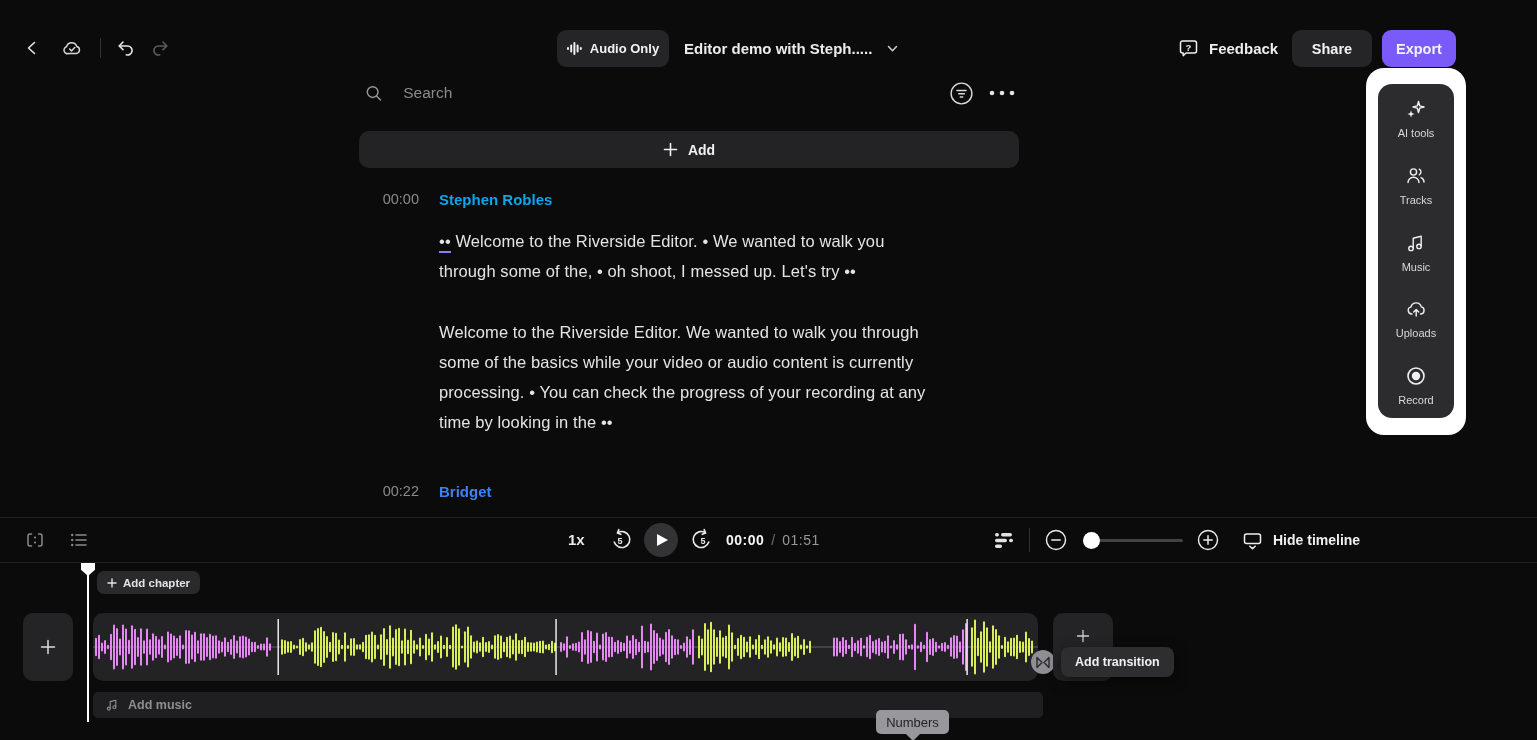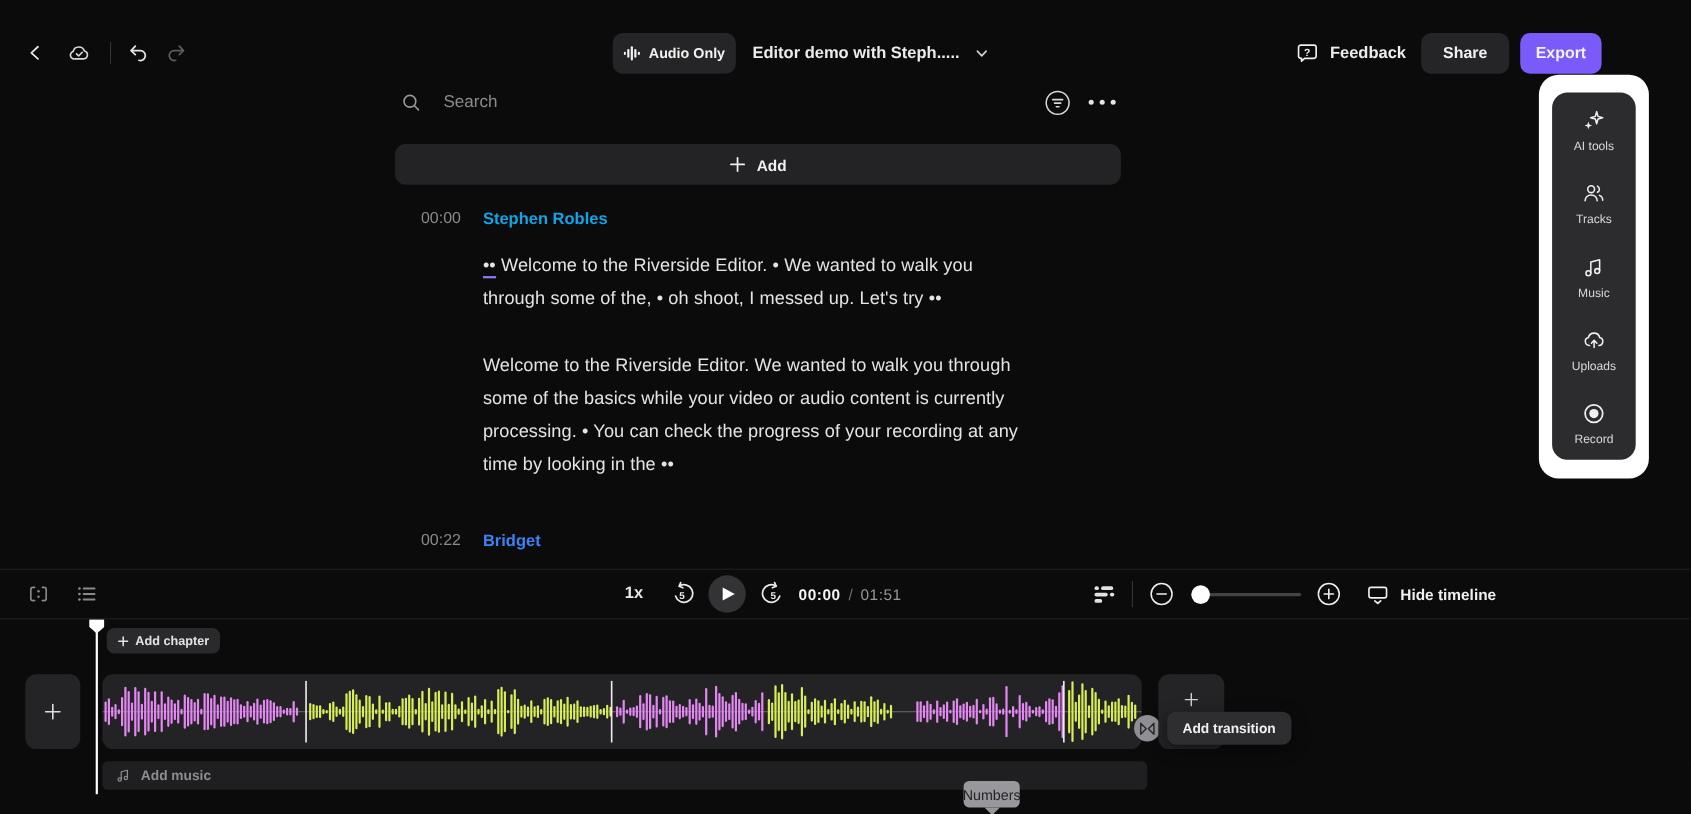--- a/index.html
+++ b/index.html
@@ -199,21 +199,21 @@
   <div class="abs ts" style="left:359px;top:191px;">00:00</div>
   <div class="abs speaker" style="left: 439px; top: 191px; color: #0ea5e9; text-align: right;">Stephen Robles</div>
 
   <div class="abs para" style="left:439px;top:317px;width:522px;"><span>Welcome to the Riverside Editor. We wanted to walk you through some of the basics while your video or audio content is currently processing. • You can check the progress of your recording at any time by looking in the ••</span></div>
 
   <div class="abs para" style="left:439px;top:226px;width:480px;"><span class="cue-underline">••</span><span> Welcome to the Riverside Editor. • We wanted to walk you through some of the, • oh shoot, I messed up. Let's try ••</span></div>
 
   <div class="abs ts" style="left:359px;top:483px;">00:22</div>
   <div class="abs speaker" style="left: 439px; top: 483px; color: #3b82f6;">Bridget</div>
 
-  <div class="abs tools-outer" style="left:1366px;top:68px;width:100px;height:367px;margin-left:33px;">
+  <div class="abs tools-outer" style="left:1366px;top:68px;width:100px;height:367px;">
     <div class="tools-inner abs" style="left:12px;top:16px;width:76px;height:334px;">
 
       <div class="tool-item">
         <svg width="22" height="22" viewBox="0 0 22 22">
           <path d="M13.5 3.5 L14.7 7.8 L19 9 L14.7 10.2 L13.5 14.5 L12.3 10.2 L8 9 L12.3 7.8 Z" fill="none" stroke="#f0f0f0" stroke-width="1.4" stroke-linejoin="round"></path>
           <path d="M6 12.5 L6.9 15.1 L9.5 16 L6.9 16.9 L6 19.5 L5.1 16.9 L2.5 16 L5.1 15.1 Z" fill="#f0f0f0"></path>
         </svg>
         <span>AI tools</span>
       </div>
 
@@ -686,18 +686,18 @@
       <path d="M5.2 10.6 V3.6 l5.6-1.4 v7" fill="none" stroke="#8e8e91" stroke-width="1.1" stroke-linejoin="round"></path>
       <circle cx="3.8" cy="10.6" r="1.5" fill="none" stroke="#8e8e91" stroke-width="1.1"></circle>
       <circle cx="9.4" cy="9.2" r="1.5" fill="none" stroke="#8e8e91" stroke-width="1.1"></circle>
     </svg>
     <span>Add music</span>
   </div>
 
   <div class="abs playhead-line" style="left:87px;top:565px;height:157px;"></div>
   <div class="abs playhead-cap" style="left:81px;top:563px;"></div>
 
-  <div class="abs tooltip-gray" style="left:876px;top:710px;width:51px;height:24px;">
+  <div class="abs tooltip-gray" style="left:876px;top:710px;width:73px;height:24px;">
     <span>Numbers</span>
     <div class="ptr"></div>
   </div>
 
 </div>
 
 </body></html>

